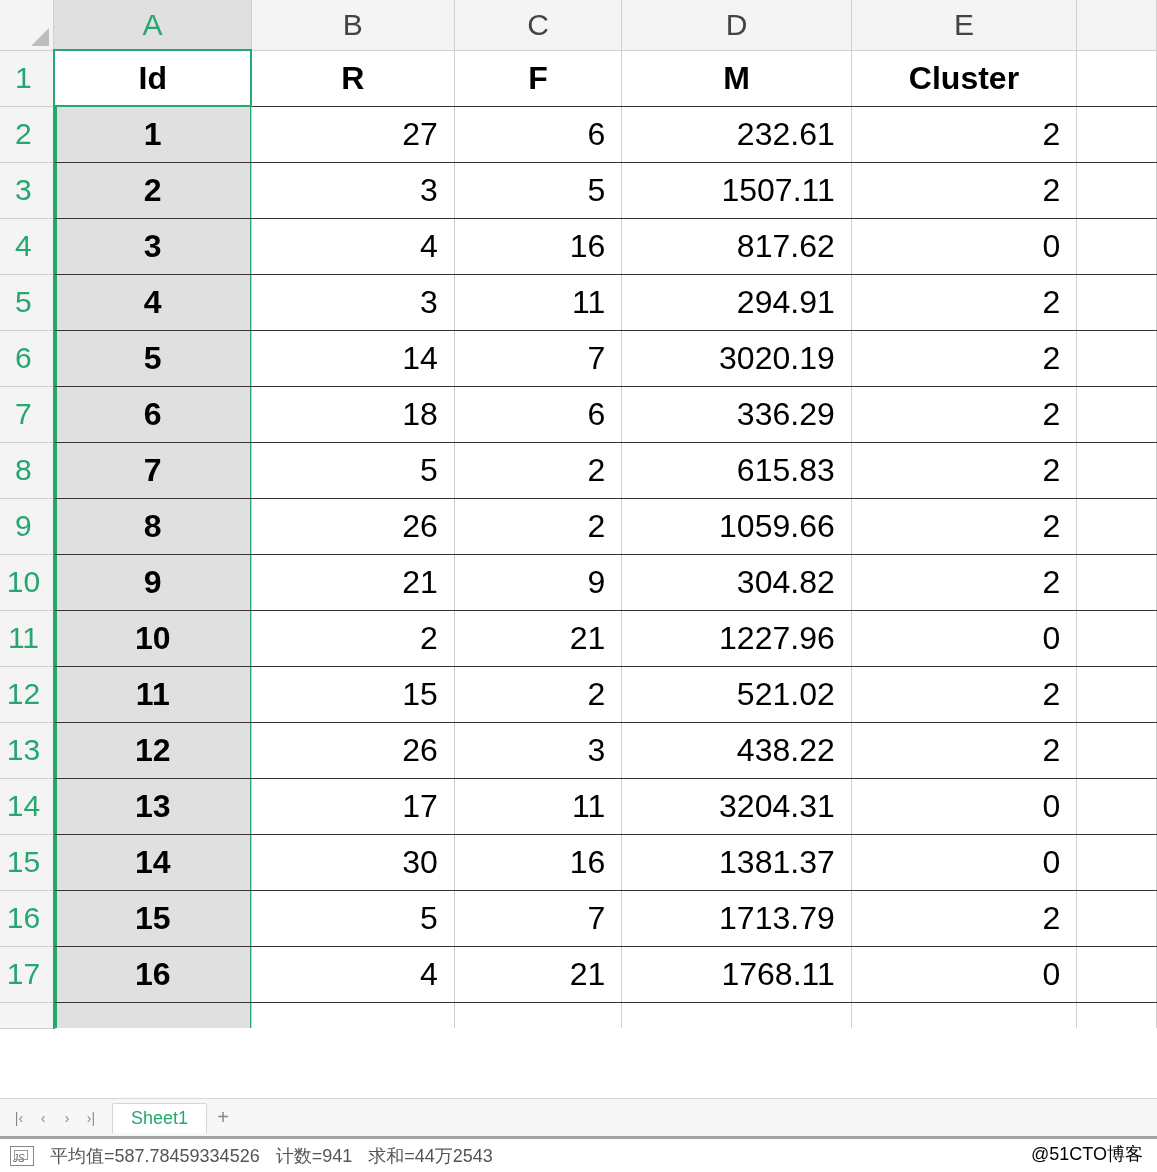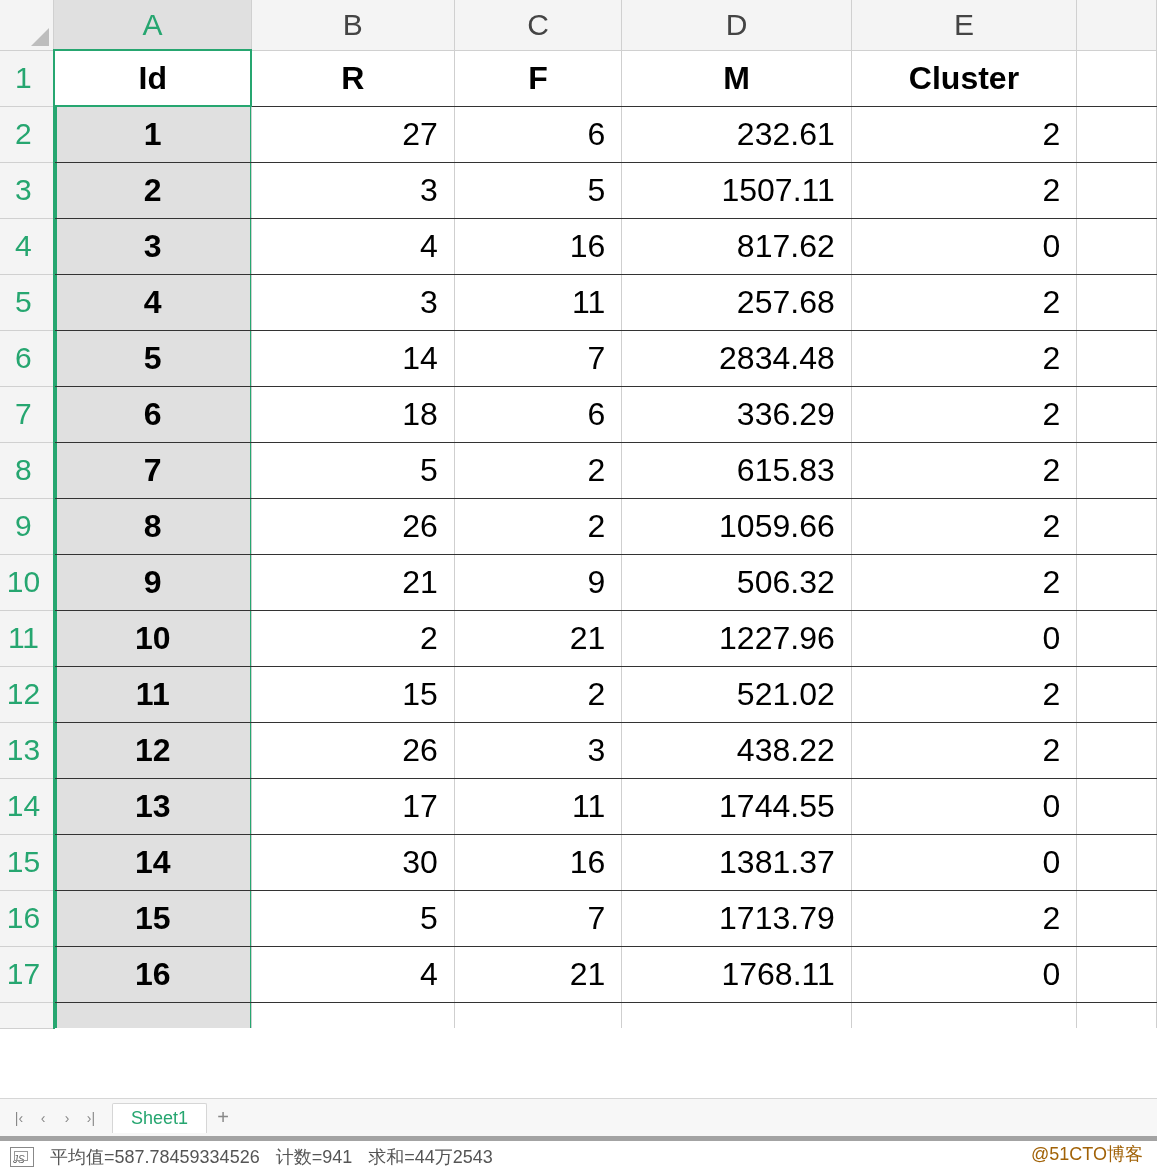--- a/index.html
+++ b/index.html
@@ -141,21 +141,21 @@
     .add-sheet {
       width: 28px; height: 28px;
       color: #888;
       display: flex; align-items: center; justify-content: center;
       cursor: pointer; font-size: 20px;
       border: 1px solid transparent;
     }
     
     .status-bar {
       height: 36px;
-      border-top: 5px solid #a3a3a3;
+      border-top: 3px solid #a3a3a3;
       background: #fff;
       display: flex;
       align-items: center;
       padding: 0 10px;
       font-size: 18px;
       color: #555;
       gap: 16px;
       position: relative;
     }
     .js-ico {
@@ -170,21 +170,21 @@
     }
     .js-ico::before{
       content:"";
       position:absolute; left:3px; top:3px; width:12px; height:8px;
       border:1px solid #999;
     }
     .watermark {
       position: absolute;
       right: 14px;
       bottom: 6px;
-      color: #a16207;
+      color: #000000;
       font-size: 18px;
     }
     
     .wA { width: 198px; }
     .wB { width: 204px; }
     .wC { width: 168px; }
     .wD { width: 230px; }
     .wE { width: 226px; }
     .wSpare { width: 80px; }
   </style>
@@ -250,30 +250,30 @@
           <td class="cell colC">16</td>
           <td class="cell colD">817.62</td>
           <td class="cell colE">0</td>
           <td class="cell"></td>
         </tr>
         <tr>
           <th class="row-head active">5</th>
           <td class="cell colA">4</td>
           <td class="cell colB">3</td>
           <td class="cell colC">11</td>
-          <td class="cell colD">257.68</td>
+          <td class="cell colD">294.91</td>
           <td class="cell colE">2</td>
           <td class="cell"></td>
         </tr>
         <tr>
           <th class="row-head active">6</th>
           <td class="cell colA">5</td>
           <td class="cell colB">14</td>
           <td class="cell colC">7</td>
-          <td class="cell colD">2834.48</td>
+          <td class="cell colD">3020.19</td>
           <td class="cell colE">2</td>
           <td class="cell"></td>
         </tr>
         <tr>
           <th class="row-head active">7</th>
           <td class="cell colA">6</td>
           <td class="cell colB">18</td>
           <td class="cell colC">6</td>
           <td class="cell colD">336.29</td>
           <td class="cell colE">2</td>
@@ -295,21 +295,21 @@
           <td class="cell colC">2</td>
           <td class="cell colD">1059.66</td>
           <td class="cell colE">2</td>
           <td class="cell"></td>
         </tr>
         <tr>
           <th class="row-head active">10</th>
           <td class="cell colA">9</td>
           <td class="cell colB">21</td>
           <td class="cell colC">9</td>
-          <td class="cell colD">506.32</td>
+          <td class="cell colD">304.82</td>
           <td class="cell colE">2</td>
           <td class="cell"></td>
         </tr>
         <tr>
           <th class="row-head active">11</th>
           <td class="cell colA">10</td>
           <td class="cell colB">2</td>
           <td class="cell colC">21</td>
           <td class="cell colD">1227.96</td>
           <td class="cell colE">0</td>
@@ -331,21 +331,21 @@
           <td class="cell colC">3</td>
           <td class="cell colD">438.22</td>
           <td class="cell colE">2</td>
           <td class="cell"></td>
         </tr>
         <tr>
           <th class="row-head active">14</th>
           <td class="cell colA">13</td>
           <td class="cell colB">17</td>
           <td class="cell colC">11</td>
-          <td class="cell colD">1744.55</td>
+          <td class="cell colD">3204.31</td>
           <td class="cell colE">0</td>
           <td class="cell"></td>
         </tr>
         <tr>
           <th class="row-head active">15</th>
           <td class="cell colA">14</td>
           <td class="cell colB">30</td>
           <td class="cell colC">16</td>
           <td class="cell colD">1381.37</td>
           <td class="cell colE">0</td>

